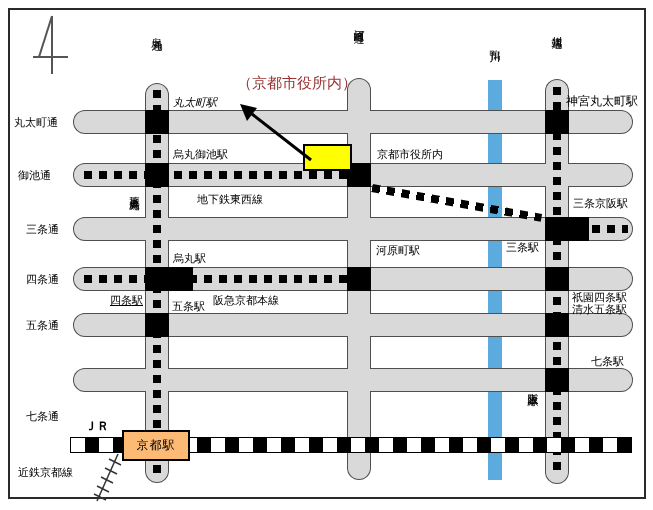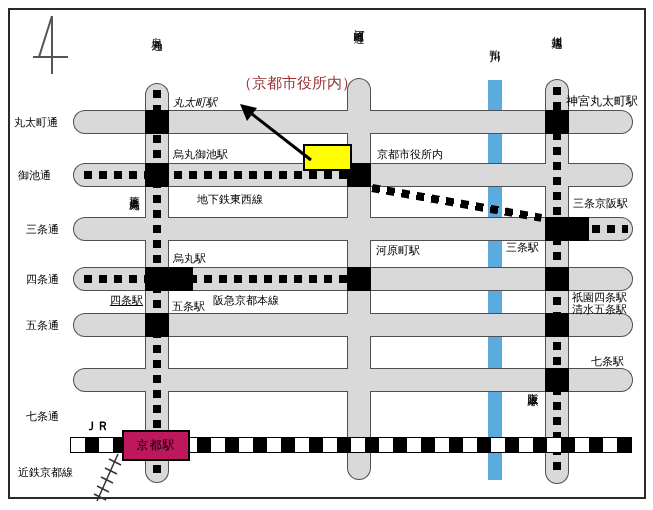--- a/index.html
+++ b/index.html
@@ -11,21 +11,21 @@
   .casing{background:#4f4f4f;border-radius:13px;}
   .fill{background:#d9d9d9;border-radius:11px;}
   .river{background:#5cabdf;}
   .hdash{height:8px;background:repeating-linear-gradient(90deg,#000 0 8px,rgba(0,0,0,0) 8px 15px);}
   .vdash{width:8px;background:repeating-linear-gradient(180deg,#000 0 8px,rgba(0,0,0,0) 8px 15px);}
   .station{background:#000;}
   .jr{background:repeating-linear-gradient(90deg,#fff 0 14px,#000 14px 28px);border:1px solid #000;}
   .lbl{font-size:11px;line-height:13px;white-space:nowrap;}
   .vlbl{font-size:11px;line-height:13px;writing-mode:vertical-rl;text-orientation:upright;letter-spacing:1px;white-space:nowrap;}
   .title{width:150px;text-align:center;font-size:15px;line-height:16px;color:#993333;font-weight:500;}
-  .kyotobox{background:#be185d;border:2px solid #000;display:flex;align-items:center;justify-content:center;
+  .kyotobox{background:#fdba74;border:2px solid #000;display:flex;align-items:center;justify-content:center;
             font-size:12px;letter-spacing:1px;}
   .ybox{background:#ffff00;border:2px solid #000;}
   svg{position:absolute;left:0;top:0;}
 </style>
 </head>
 <body>
 
 <div id="map">
 
   <div class="abs frame"></div>

